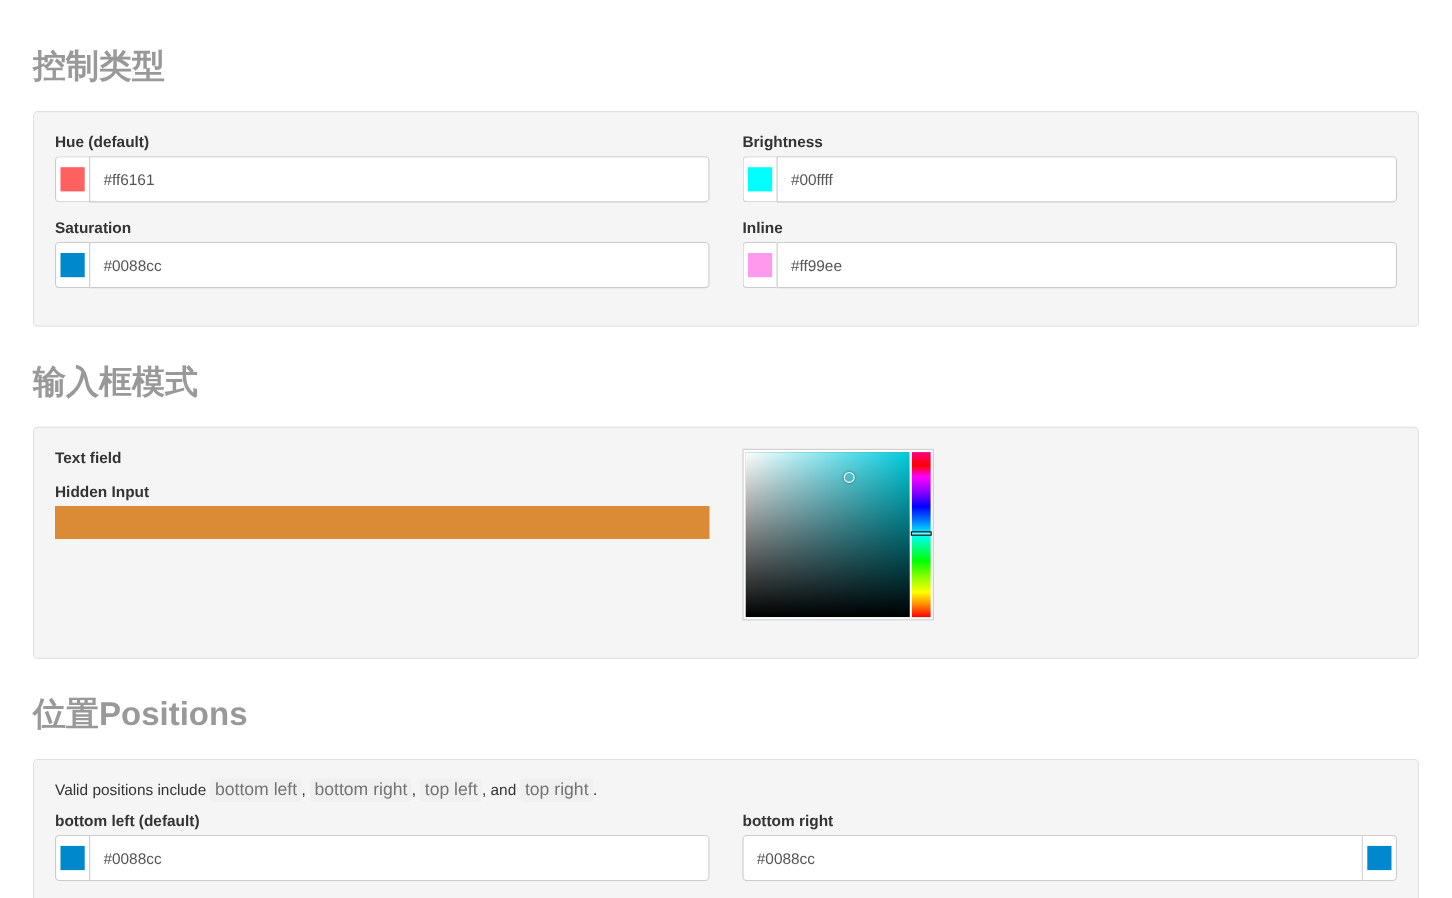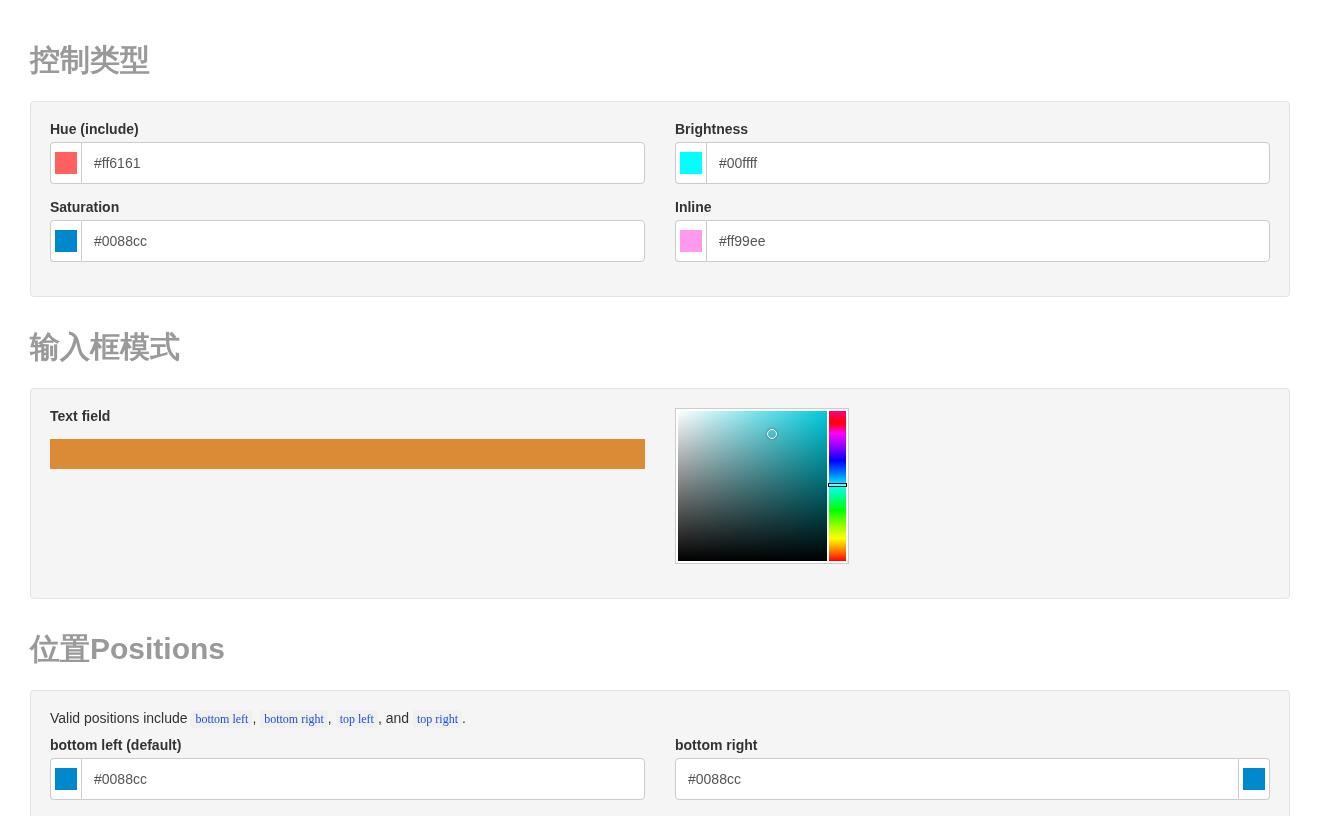--- a/index.html
+++ b/index.html
@@ -82,24 +82,24 @@
     }
     .form-control.left-radius {
       border-radius: 4px 0 0 4px;
     }
     p.help {
       margin-bottom: 10px;
       font-size: 14px;
       color: #333;
     }
     code {
-      font-family: Liberation Serif, serif;
-      font-size: 12px;
+      font-family: Liberation Sans, sans-serif;
+      font-size: 16px;
       background: #f0f0f0;
-      color: #1d4ed8;
+      color: #737373;
       padding: 2px 4px;
       border-radius: 3px;
     }
     .color-bar {
       width: 100%;
       height: 30px;
     }
     .inline-picker {
       display: flex;
       border: 1px solid #ccc;
@@ -155,21 +155,21 @@
     }
   </style>
 </head>
 <body>
 
 <h2>控制类型</h2>
 <div class="well">
   <div class="row">
     <div class="col-6">
       <div class="form-group">
-        <label>Hue (include)</label>
+        <label>Hue (default)</label>
         <div class="input-group">
           <span class="input-group-addon left">
             <i class="swatch" style="background:#ff6161"></i>
           </span>
           <input type="text" class="form-control" value="#ff6161" style="">
         </div>
       </div>
     </div>
     <div class="col-6">
       <div class="form-group">
@@ -208,20 +208,21 @@
 </div>
 
 <h2>输入框模式</h2>
 <div class="well">
   <div class="row">
     <div class="col-6">
       <div class="form-group">
         <label>Text field</label>
       </div>
       <div class="form-group">
+        <label>Hidden Input</label>
         <div class="color-bar" style="background:#db8b35"></div>
       </div>
     </div>
     <div class="col-6">
       <div class="form-group">
         <div class="inline-picker">
           <div class="picker-grid">
             <div class="picker-cursor" style="left:63%;top:15%"></div>
           </div>
           <div class="picker-slider">

